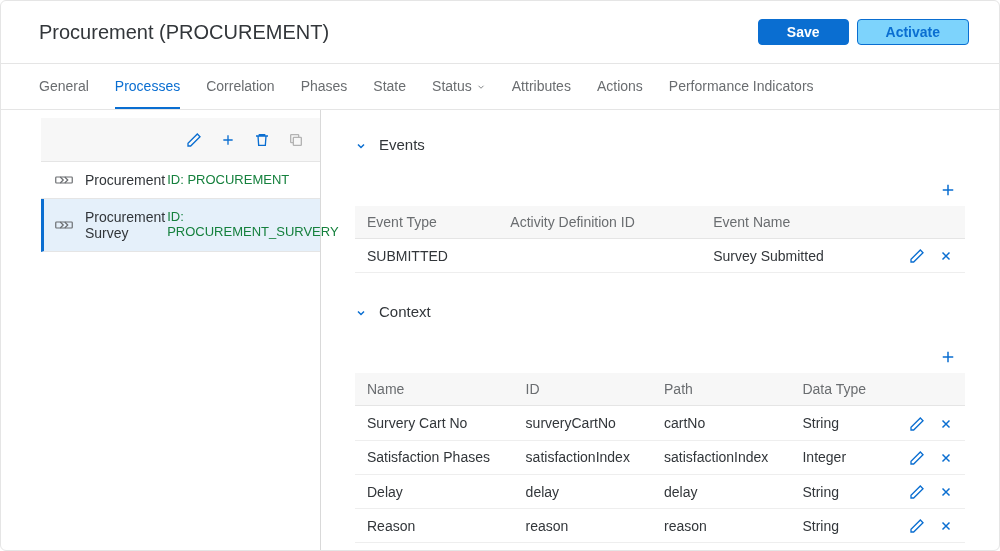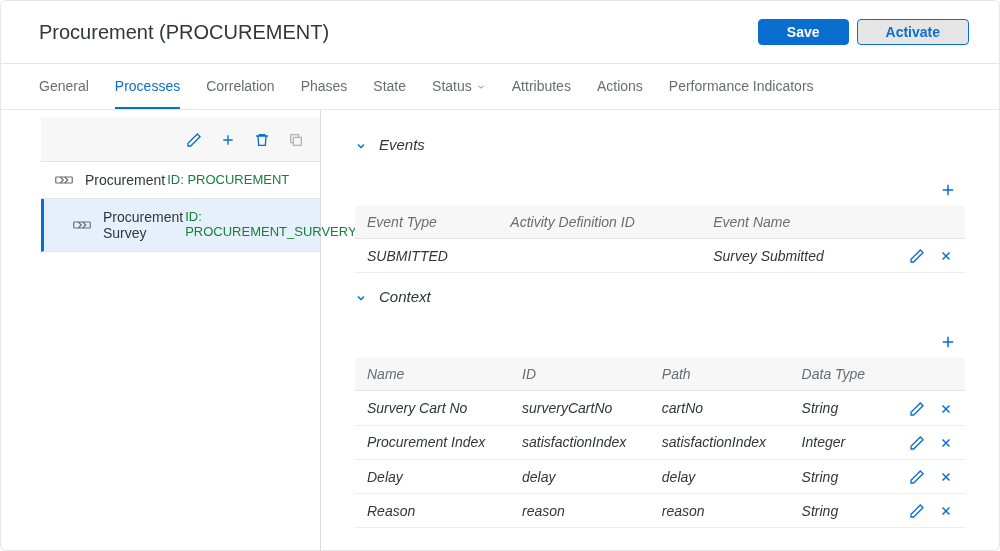--- a/index.html
+++ b/index.html
@@ -34,21 +34,21 @@
     border: 1px solid transparent;
     cursor: pointer;
     font-weight: 600;
   }
   .btn-primary {
     background: #0a6ed1;
     color: #fff;
     border-color: #0a6ed1;
   }
   .btn-outline {
-    background: #e5e5e5;
+    background: #7dd3fc;
     color: #0a6ed1;
     border-color: #0a6ed1;
   }
   
   .tabbar {
     display: flex;
     align-items: flex-start;
     gap: 26px;
     padding: 0 38px;
     border-bottom: 1px solid #e5e5e5;
@@ -99,33 +99,33 @@
     display: flex;
     align-items: center;
     gap: 12px;
     padding: 10px 14px;
     border-bottom: 1px solid #e5e5e5;
     cursor: pointer;
   }
   .list-item.selected {
     background: #e5f0fa;
     border-left: 3px solid #0a6ed1;
-    padding-left: 29px;
+    padding-left: 11px;
   }
   .list-item .txt { display:flex; flex-direction: row; gap:2px;}
   .list-item .title { font-size: 14px; color: #32363a; }
   .list-item .sub { font-size: 13px; color: #15803d; }
   .proc-icon svg { display:block; }
 
   .main {
     flex: 1;
     padding: 26px 34px 10px 34px;
     overflow: auto;
   }
-  .section { margin-bottom: 15px; font-style: italic; }
+  .section { margin-bottom: 30px; }
   .sec-head {
     display: flex;
     align-items: center;
     gap: 12px;
     color: #32363a;
     font-size: 15px;
     cursor: pointer;
     margin-bottom: 20px;
   }
   .sec-head .chev { color: #0a6ed1; }
@@ -323,21 +323,21 @@
                   <span class="icon"><svg width="16" height="16" viewBox="0 0 24 24" fill="none" stroke="currentColor" stroke-width="2">
                       <path d="M17 3l4 4L7 21H3v-4L17 3z"></path>
                     </svg></span>
                   <span class="icon"><svg width="14" height="14" viewBox="0 0 24 24" fill="none" stroke="currentColor" stroke-width="2.5">
                       <path d="M6 6l12 12M18 6L6 18"></path>
                     </svg></span>
                 </div>
               </td>
             </tr>
             <tr>
-              <td>Procurement Index</td>
+              <td>Satisfaction Phases</td>
               <td>satisfactionIndex</td>
               <td>satisfactionIndex</td>
               <td>Integer</td>
               <td class="col-actions">
                 <div class="row-actions">
                   <span class="icon"><svg width="16" height="16" viewBox="0 0 24 24" fill="none" stroke="currentColor" stroke-width="2">
                       <path d="M17 3l4 4L7 21H3v-4L17 3z"></path>
                     </svg></span>
                   <span class="icon"><svg width="14" height="14" viewBox="0 0 24 24" fill="none" stroke="currentColor" stroke-width="2.5">
                       <path d="M6 6l12 12M18 6L6 18"></path>

